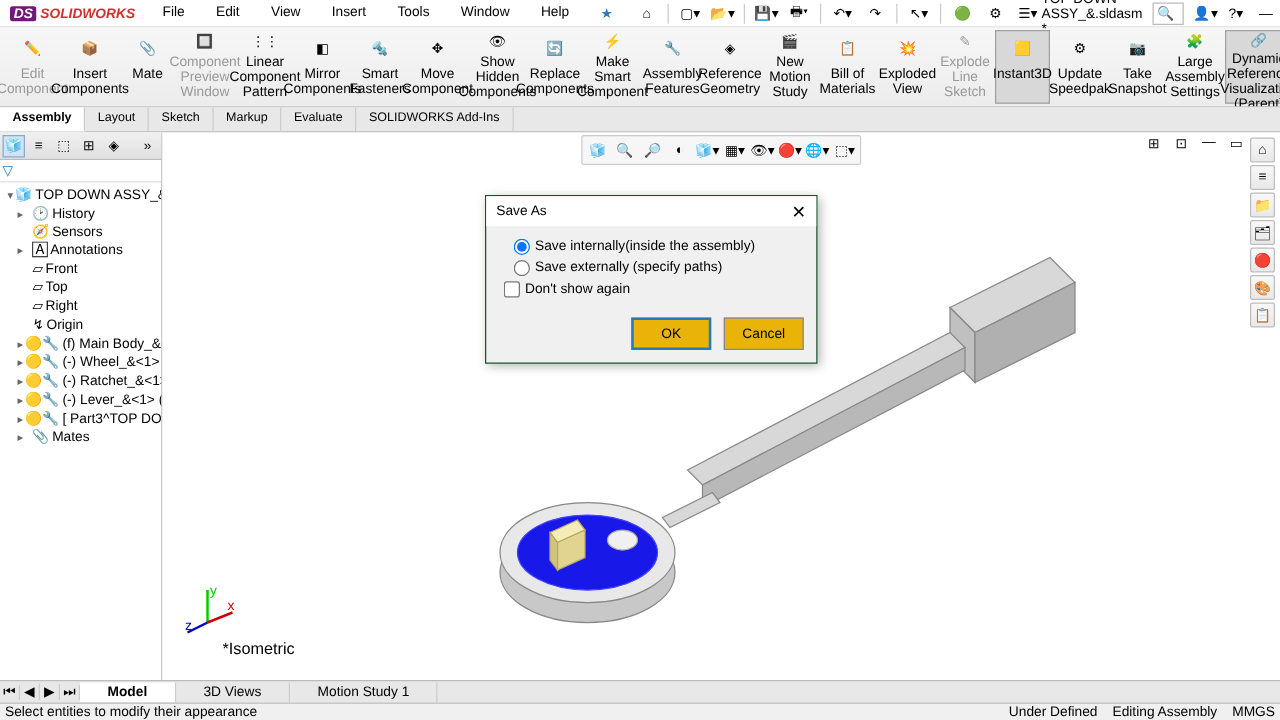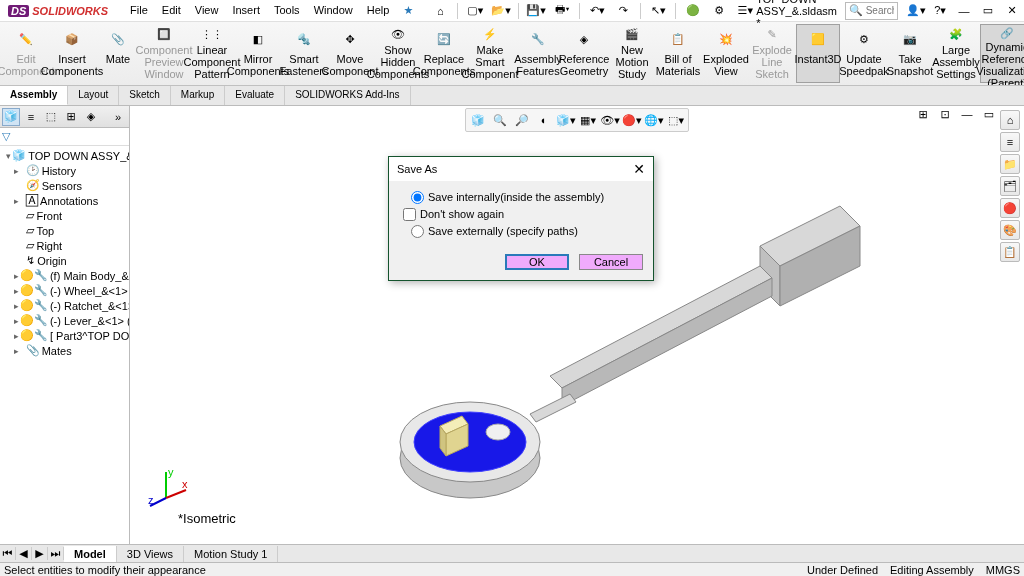--- a/index.html
+++ b/index.html
@@ -1,20 +1,20 @@
 <!DOCTYPE html>
 <html><head>
 <meta charset="utf-8">
 <style>
 *{box-sizing:border-box;margin:0;padding:0;font-family:"Segoe UI",Arial,sans-serif;font-size:11px;user-select:none}
 body{width:1024px;height:576px;background:#fff;overflow:hidden;position:relative}
 .titlebar{height:22px;background:#fff;display:flex;align-items:center;border-bottom:1px solid #e0e0e0}
 .logo{height:18px;padding:0 8px;display:flex;align-items:center;gap:3px;color:#d12f2f;font-weight:bold;font-style:italic;font-size:13px}
 .logo .ds{background:#701a75;color:#fff;padding:0 3px;border-radius:2px;font-size:11px}
-.menubar{display:flex;gap:2px;margin-left:8px}
+.menubar{display:flex;gap:13px;margin-left:8px}
 .menubar span{padding:2px 6px;cursor:pointer}
 .titletools{display:flex;align-items:center;gap:4px;margin-left:10px}
 .titletools .ti{width:22px;height:18px;display:flex;align-items:center;justify-content:center;border:1px solid transparent}
 .titletools .sep{width:1px;height:16px;background:#ccc;margin:0 2px}
 .doctitle{margin-left:auto;margin-right:8px;font-size:11px}
 .search{display:flex;align-items:center;border:1px solid #bbb;background:#fff;height:18px;width:150px;padding:0 3px;gap:3px}
 .search input{border:none;outline:none;font-size:10px;width:100%}
 .wincontrols{display:flex;margin-left:6px}
 .wincontrols div{width:24px;height:18px;display:flex;align-items:center;justify-content:center}
 .ribbon{height:64px;background:linear-gradient(#f7f7f7,#ececec);border-bottom:1px solid #c0c0c0;display:flex;padding:2px 4px;gap:2px;overflow:hidden}
@@ -35,34 +35,34 @@
 .tree .node{padding:1px 0 1px 4px;white-space:nowrap;display:flex;align-items:center;gap:2px}
 .tree .node .exp{width:10px;font-size:9px;color:#666}
 .tree .l1{padding-left:12px}
 .viewport{flex:1;position:relative;background:#fff;overflow:hidden}
 .viewtools{position:absolute;top:2px;left:50%;transform:translateX(-50%);display:flex;gap:2px;background:rgba(245,245,245,0.9);border:1px solid #ccc;padding:2px;border-radius:2px}
 .viewtools div{width:20px;height:18px;display:flex;align-items:center;justify-content:center}
 .triad{position:absolute;left:18px;bottom:42px}
 .vlabel{position:absolute;left:48px;bottom:24px;font-size:13px}
 .bottomtabs{position:absolute;bottom:14px;left:0;right:0;height:18px;background:#e8e8e8;border-top:1px solid #bbb;display:flex;align-items:center;font-size:10px}
 .bottomtabs .navbtn{width:16px;text-align:center;border-right:1px solid #ccc}
-.bottomtabs .btab{padding:2px 10px;border-right:1px solid #ccc}
+.bottomtabs .btab{padding:2px 22px;border-right:1px solid #ccc}
 .bottomtabs .btab.active{background:#fff;font-weight:bold}
 .statusbar{position:absolute;bottom:0;left:0;right:0;height:14px;background:#f0f0f0;border-top:1px solid #bbb;display:flex;align-items:center;font-size:10px;padding:0 4px}
 .statusbar .sr{margin-left:auto;display:flex;gap:12px}
 .rightpanel{position:absolute;right:2px;top:0;width:22px;display:flex;flex-direction:column;gap:2px;padding-top:4px}
 .rightpanel div{width:20px;height:20px;background:linear-gradient(#f8f8f8,#e8e8e8);border:1px solid #bbb;border-radius:2px;display:flex;align-items:center;justify-content:center}
 .dialog{position:absolute;left:388px;top:156px;width:266px;background:#f0f0f0;border:1px solid #14532d;box-shadow:2px 2px 8px rgba(0,0,0,0.3)}
 .dlgtitle{height:24px;display:flex;align-items:center;padding:0 8px;font-size:11px;background:#fff}
 .dlgtitle .x{margin-left:auto;cursor:pointer;font-size:14px}
 .dlgbody{padding:8px 10px;font-size:10px}
 .dlgbody .msg{margin-bottom:6px}
 .dlgbody label{display:flex;align-items:flex-start;gap:4px;padding:2px 0 2px 12px}
 .dlgbtns{display:flex;justify-content:flex-end;gap:10px;padding:6px 10px 10px}
-.dlgbtns button{width:64px;height:16px;font-size:11px;background:#f0abfc;border:1px solid #888}
+.dlgbtns button{width:64px;height:26px;font-size:11px;background:#eab308;border:1px solid #888}
 .dlgbtns button.primary{border:2px solid #2a7ab9}
 svg{display:block}
 .rbtn span{display:block}
 .docwincontrols{position:absolute;right:4px;top:0;display:flex;gap:4px}
 .docwincontrols div{width:18px;height:16px;display:flex;align-items:center;justify-content:center;font-size:11px}
 </style>
 </head>
 <body>
 
 <div class="titlebar">
@@ -359,26 +359,26 @@
 <div class="dialog">
   <div class="dlgtitle">
     <span>Save As</span>
     <span class="x">✕</span>
   </div>
   <div class="dlgbody">
     <label>
         <input type="radio" name="sv" checked="" style="">
         <span>Save internally(inside the assembly)</span>
       </label>
+    <label>
+        <input type="radio" name="sv" style="">
+        <span>Save externally (specify paths)</span>
+      </label>
     <label style="padding-left:4px">
         <input type="checkbox" style="">
         <span>Don't show again</span>
       </label>
-    <label>
-        <input type="radio" name="sv" style="">
-        <span>Save externally (specify paths)</span>
-      </label>
   </div>
   <div class="dlgbtns">
     <button class="primary">OK</button>
     <button>Cancel</button>
   </div>
 </div>
 
 </body></html>

